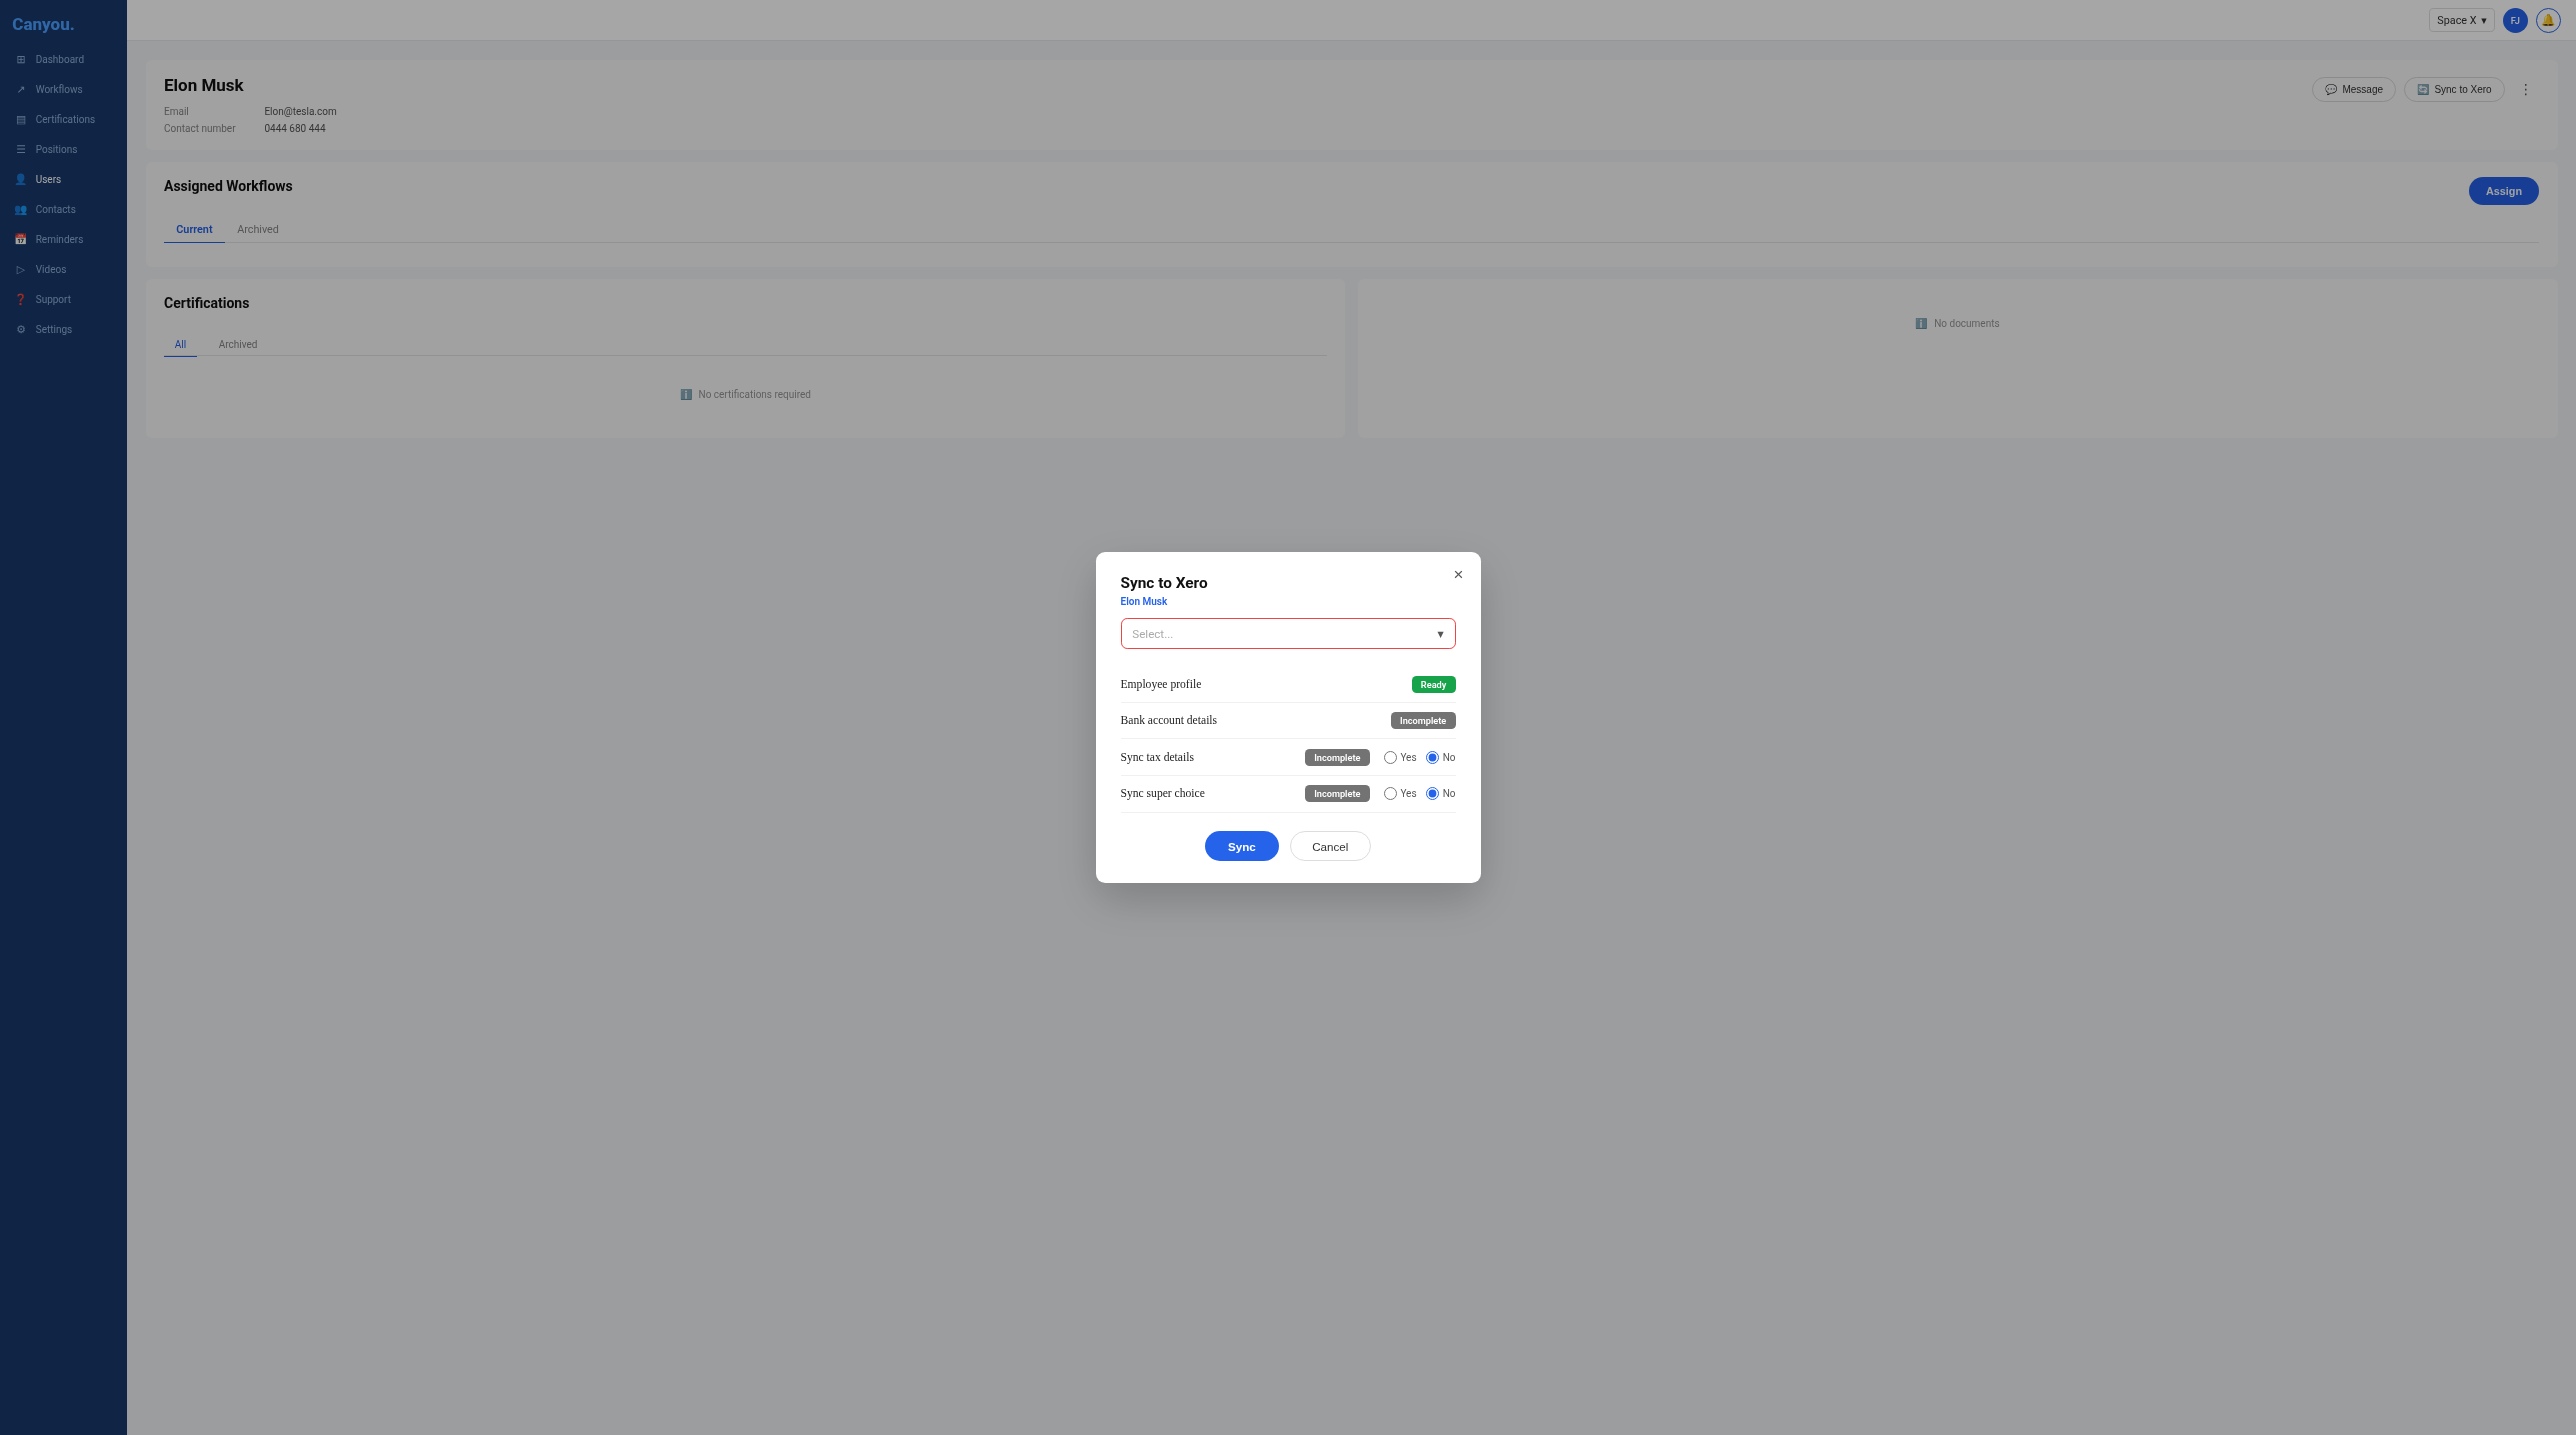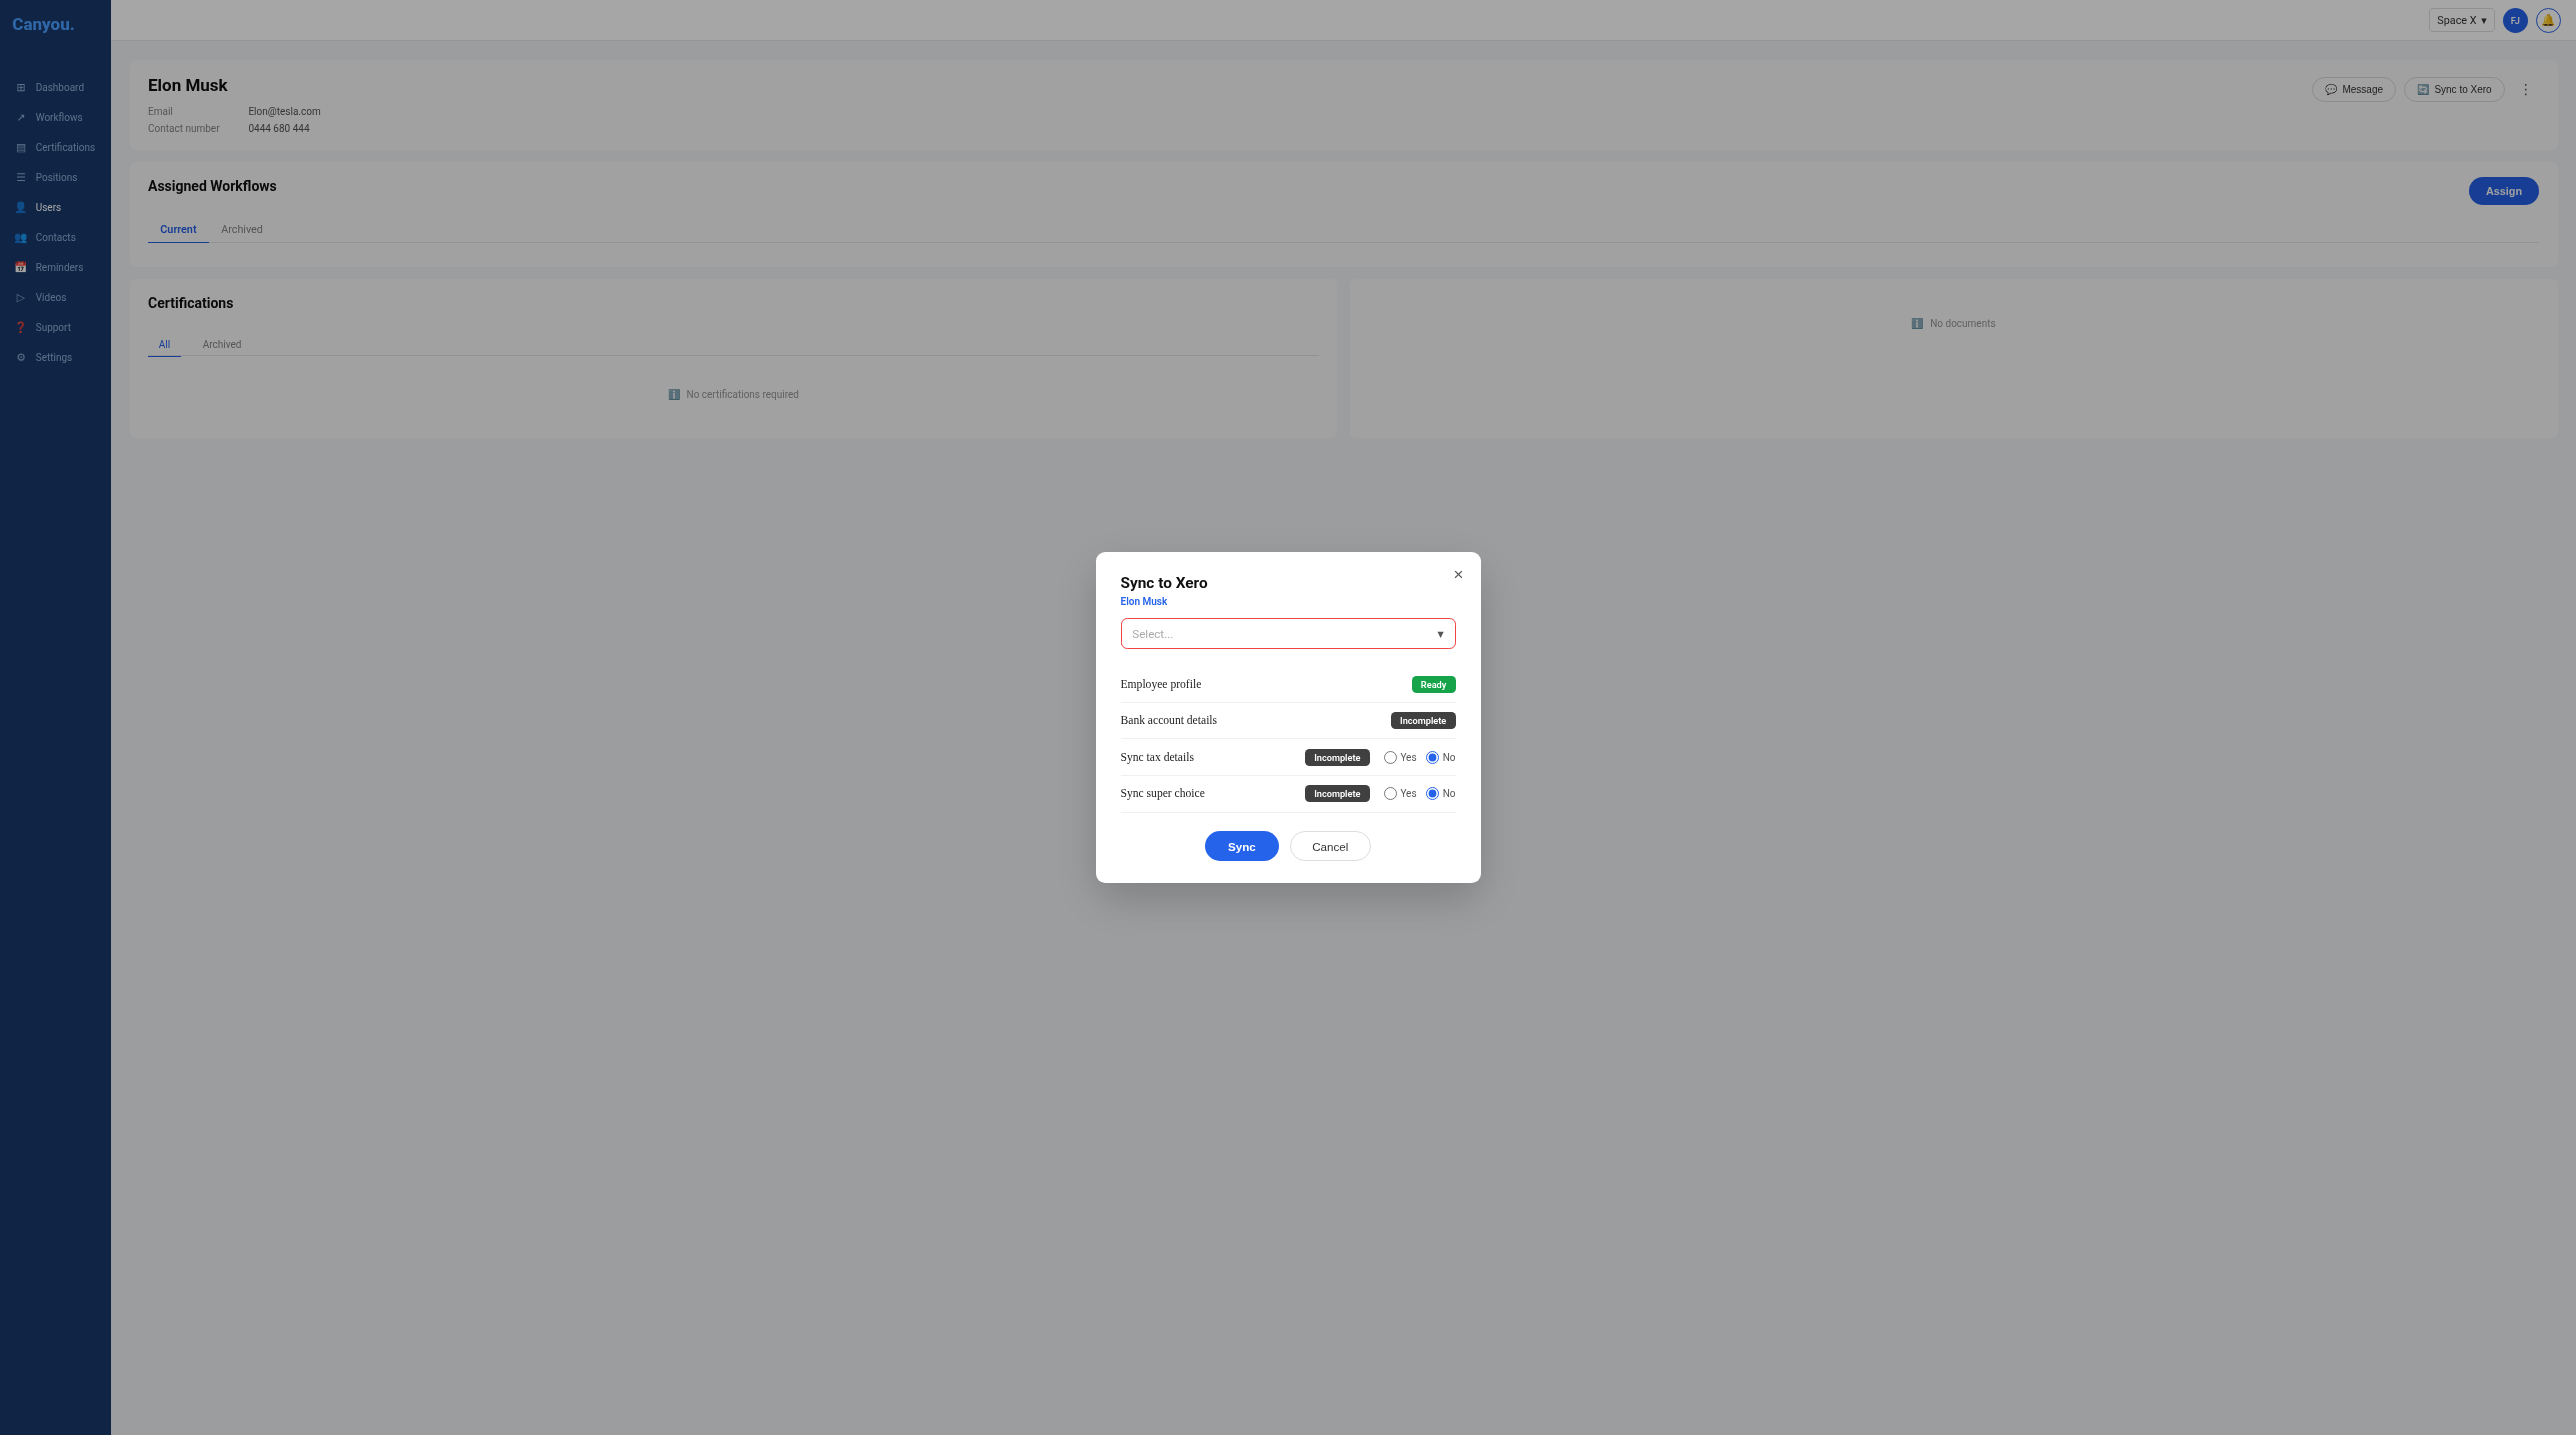--- a/index.html
+++ b/index.html
@@ -1,27 +1,26 @@
 <!DOCTYPE html>
 <html style="font-size:12.3px"><head>
   <meta charset="utf-8">
   <style>
     * { box-sizing: border-box; margin: 0; padding: 0; }
     body { font-family: -apple-system, BlinkMacSystemFont, 'Segoe UI', Roboto, sans-serif; background: #f0f2f5; display: flex; height: 100vh; overflow: hidden; }
 
     
     .sidebar {
-      width: 111px;
+      width: 127px;
       background: #1a3a6b;
       display: flex;
       flex-direction: column;
       padding: 0;
       flex-shrink: 0;
       height: 100vh;
-      gap: 28px;
     }
     .sidebar-logo {
       padding: 14px 12.3px 10.8px;
       color: #4a9eff;
       font-size: 17px;
       font-weight: 800;
     }
     .sidebar-logo span { color: #4a9eff; }
     .sidebar-nav { display: flex; flex-direction: column; }
     .sidebar-item {
@@ -228,21 +227,21 @@
     .modal-row:last-of-type { border-bottom: none; }
     .modal-row-label { flex: 1; font-size: 11.6px; color: #222; font-family: Liberation Serif, serif; }
     .badge {
       padding: 3.1px 9.2px;
       border-radius: 4.6px;
       font-size: 9.2px;
       font-weight: 600;
       color: #fff;
     }
     .badge-ready { background: #16a34a; }
-    .badge-incomplete { background: #404040; }
+    .badge-incomplete { background: #737373; }
     .radio-group { display: flex; align-items: center; gap: 9.2px; margin-left: 6.2px; }
     .radio-label { display: flex; align-items: center; gap: 3.9px; font-size: 10px; color: #555; cursor: pointer; }
     .radio-input { accent-color: #2563eb; }
 
     
     .modal-buttons { display: flex; justify-content: center; gap: 10.8px; margin-top: 18.5px; }
     .btn-sync {
       background: #2563eb;
       color: #fff;
       border: none;

